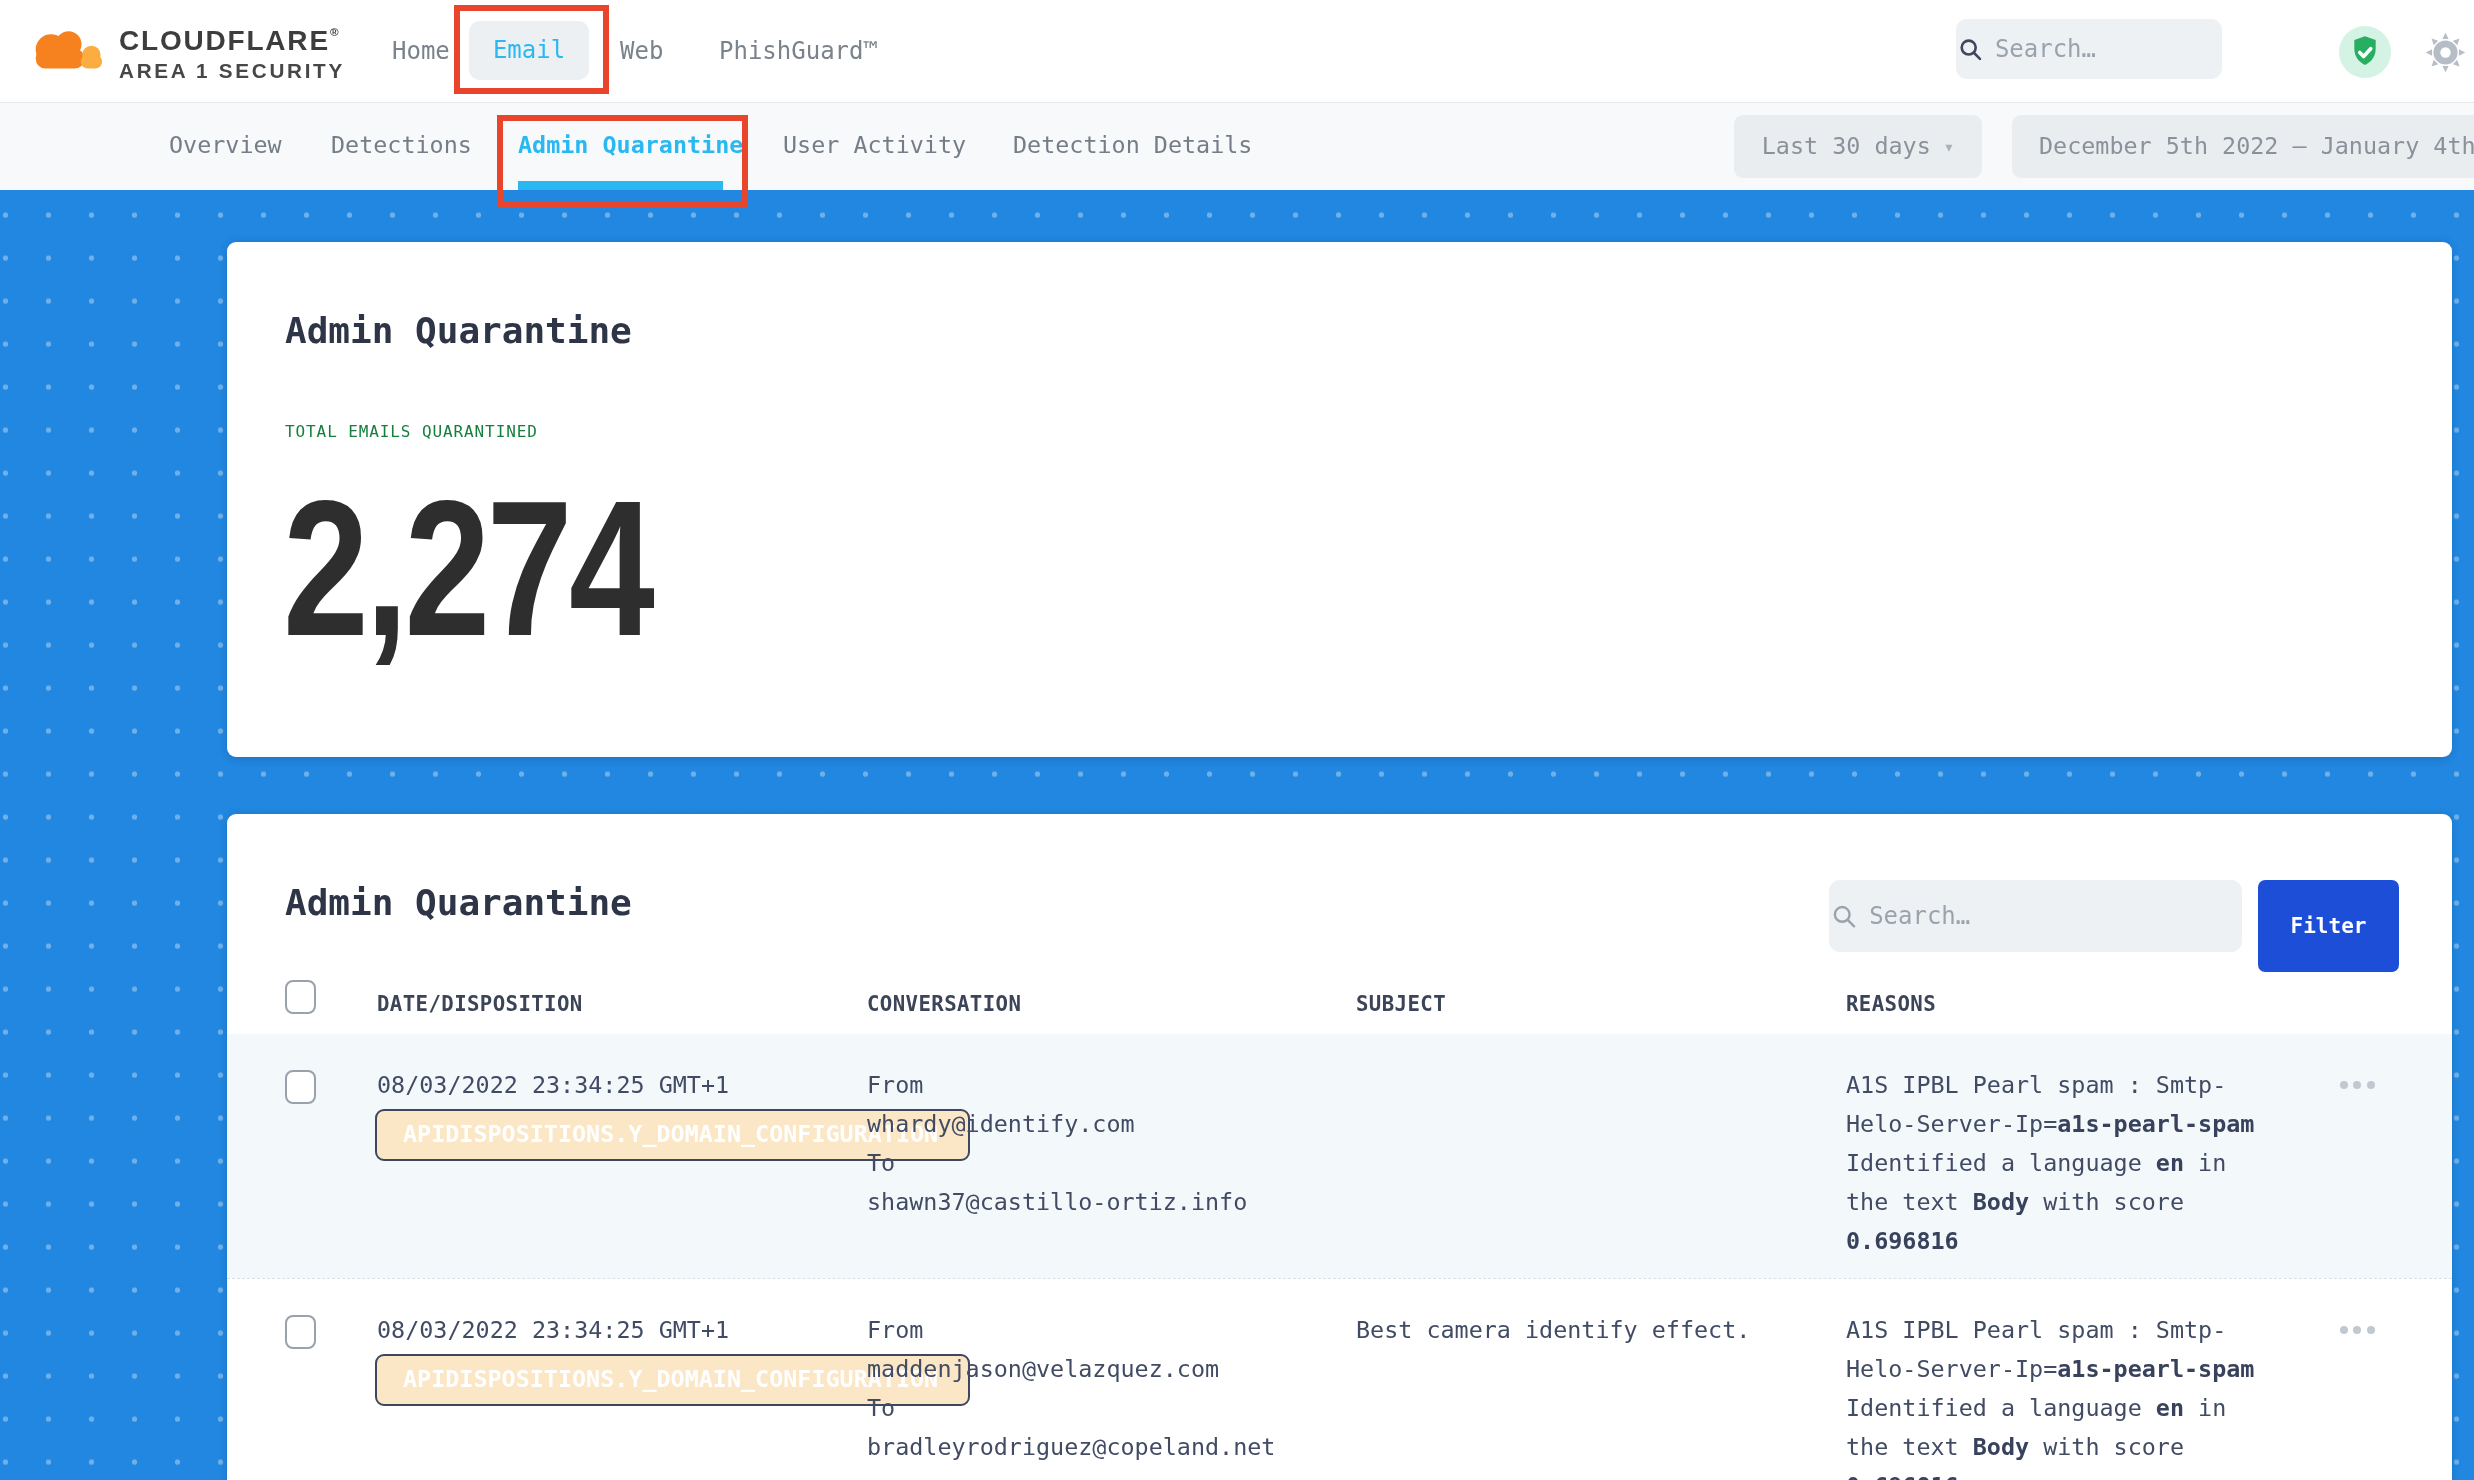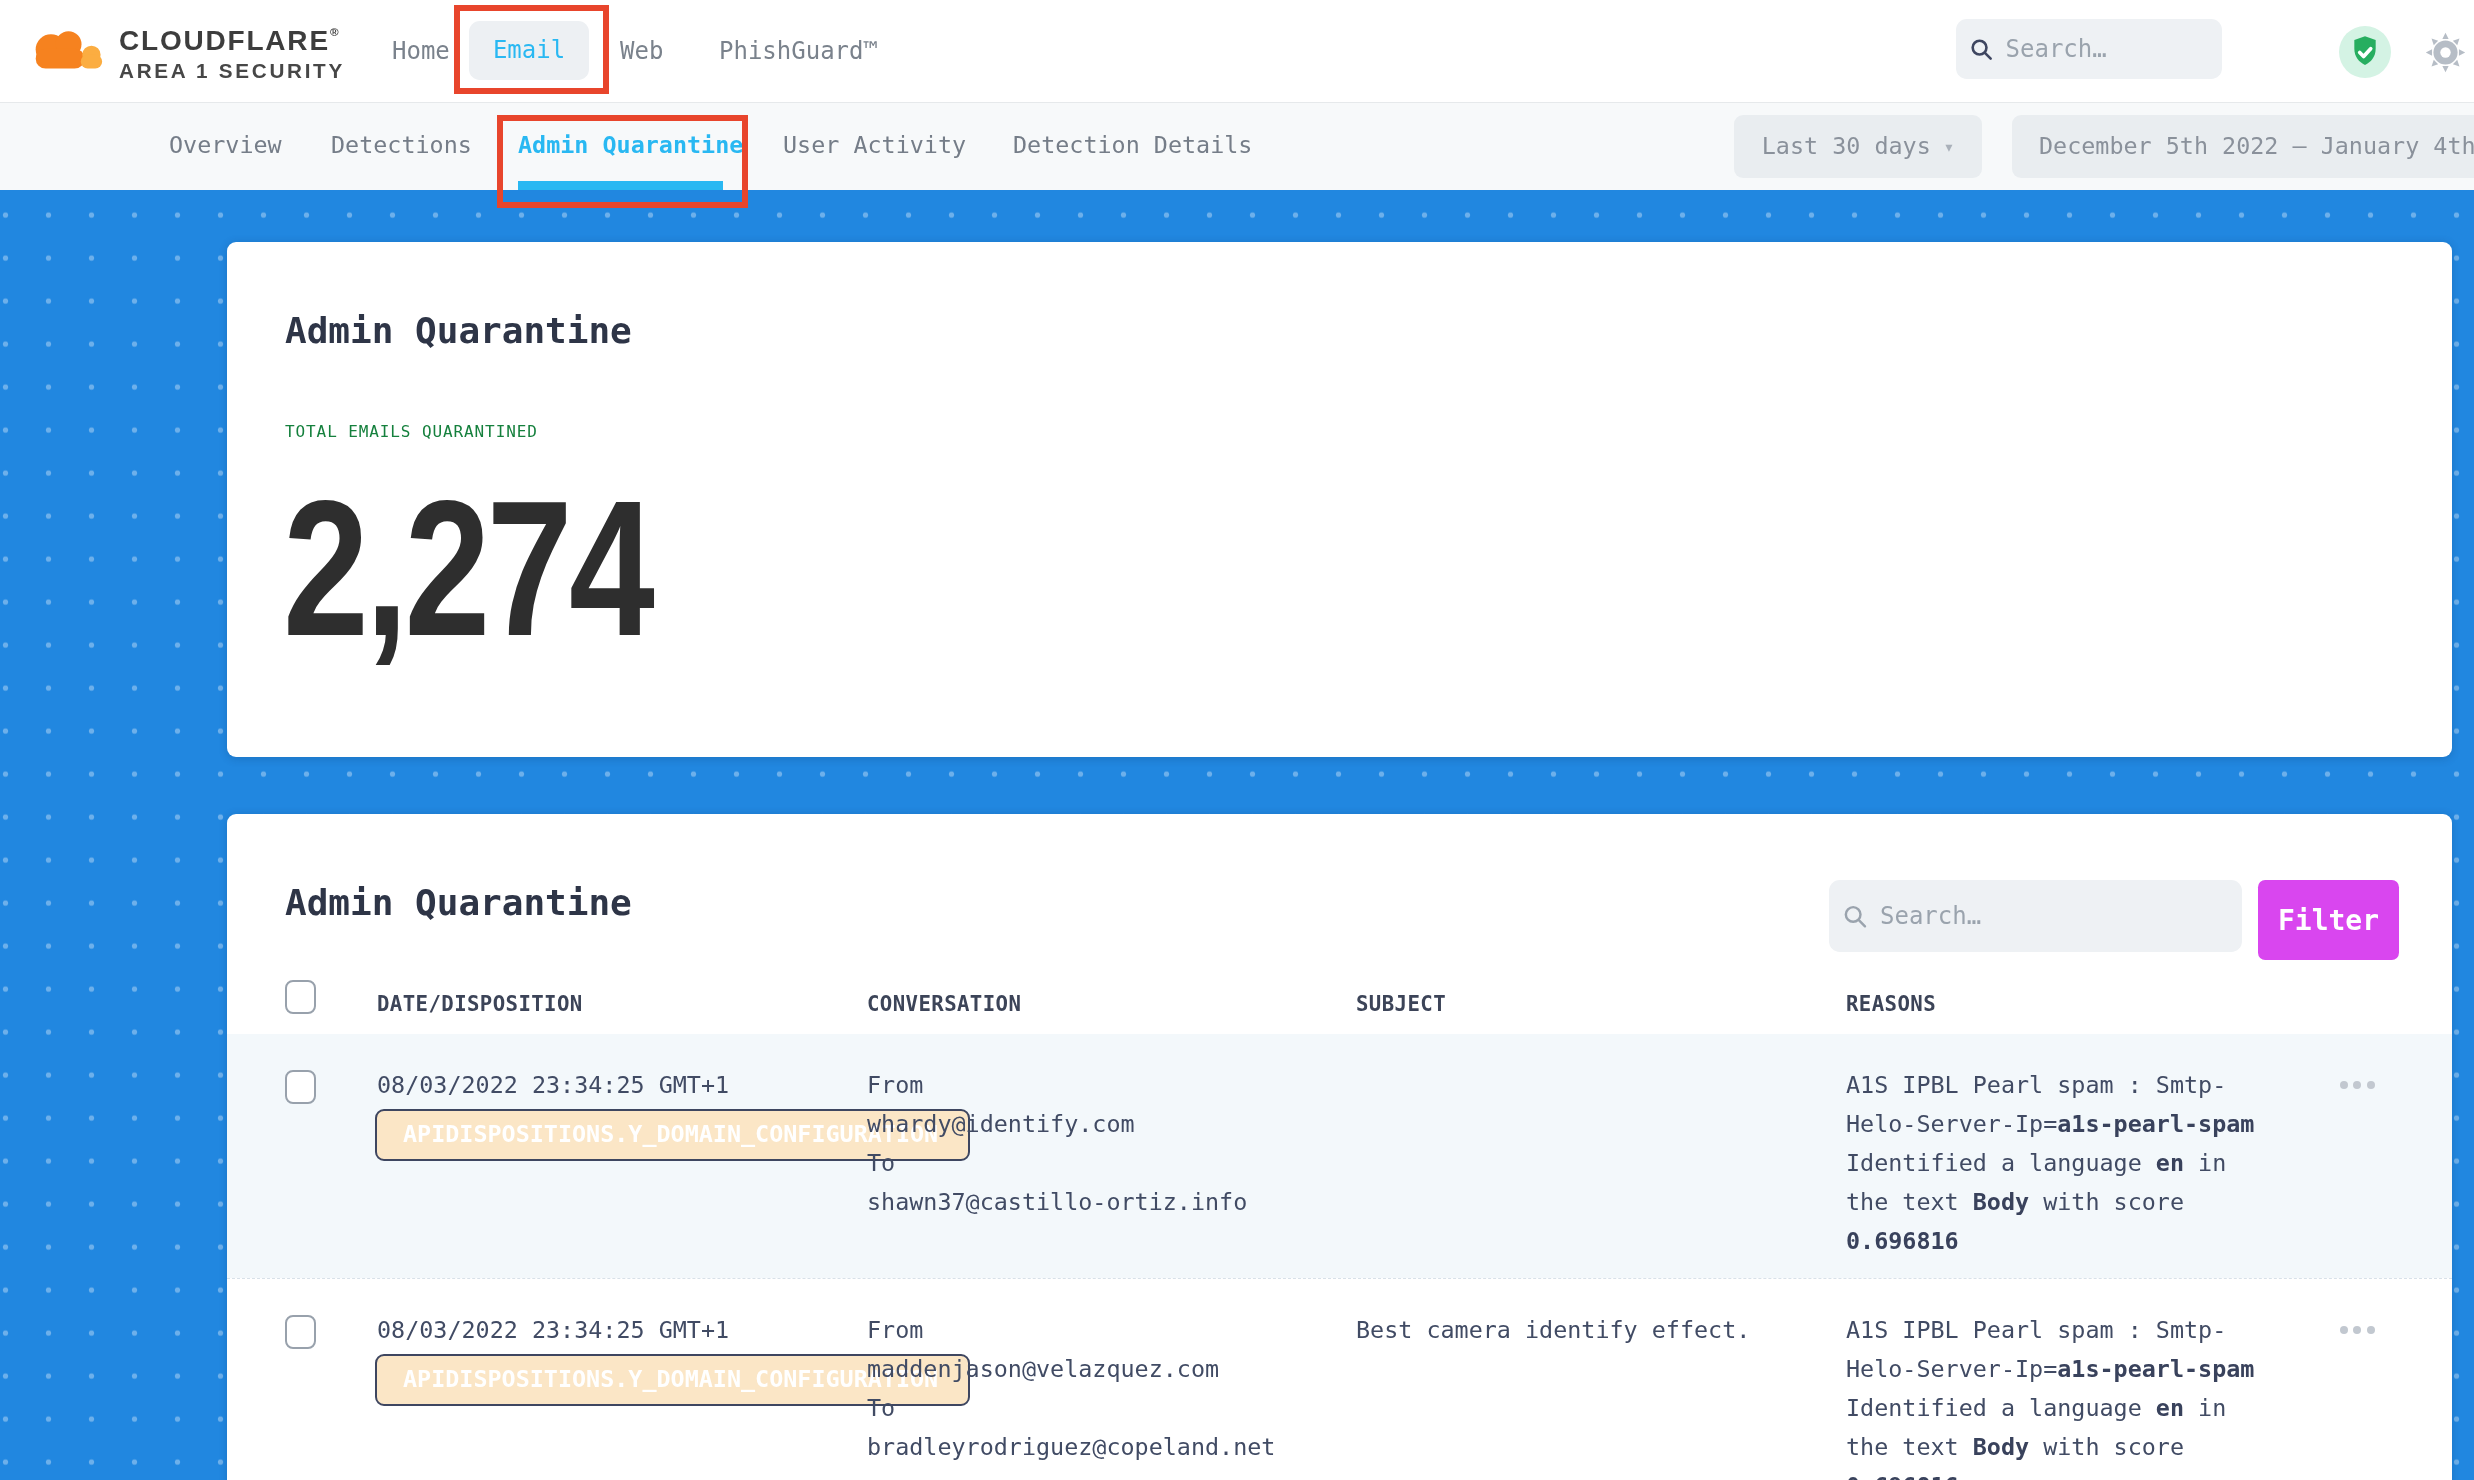--- a/index.html
+++ b/index.html
@@ -8,21 +8,21 @@
   #stage{position:relative;width:2475px;height:1480px;overflow:hidden;background:#fff}
 
   
   .topbar{position:absolute;top:0;left:0;right:0;height:103px;background:#fff;border-bottom:1.8px solid #e6e9eb;z-index:5}
   .logo{position:absolute;left:25px;top:14.4px;width:84px;height:74px}
   .brand-name{position:absolute;left:119px;top:25px;font-family:"Liberation Sans",sans-serif;font-size:28px;font-weight:bold;letter-spacing:1.8px;color:#3d3d3d}
   .brand-mark{font-size:11.7px;vertical-align:top}
   .brand-tagline{position:absolute;left:119px;top:59px;font-family:"Liberation Sans",sans-serif;font-size:20.7px;font-weight:bold;letter-spacing:2.7px;color:#474747}
   .topnav-item{position:absolute;top:37px;font-size:24px;color:#7a828c;cursor:pointer}
   .topnav-pill{position:absolute;left:469px;top:20.7px;width:120px;height:59px;background:#edf0f3;border-radius:10.8px;display:flex;align-items:center;justify-content:center;font-size:24px;font-weight:normal;color:#29b8f2;cursor:pointer}
-  .searchbox{position:absolute;display:flex;align-items:center;gap:12.6px;background:#eef1f4;border-radius:10.8px;padding:0 14px}
+  .searchbox{position:absolute;display:flex;align-items:center;gap:12.6px;background:#eef1f4;border-radius:10.8px;padding:0 3px}
   .searchbox.top{left:1956px;top:19px;width:266px;height:60px}
   .searchbox input{border:none;background:transparent;outline:none;font:inherit;font-size:24px;color:#6d7683;width:100%}
   .searchbox input::placeholder{color:#9aa3ad}
   .shield-badge{position:absolute;left:2339px;top:26px;width:52px;height:52px;cursor:pointer}
   .gear{position:absolute;left:2424px;top:30.5px;width:43px;height:43px;cursor:pointer}
 
   
   .subnav{position:absolute;top:103px;left:0;right:0;height:87px;background:#f7f9fa;z-index:4}
   .subnav-item{position:absolute;top:28px;font-size:23.4px;color:#757d88;cursor:pointer}
   .subnav-item.active{color:#29b8f2;font-weight:bold}
@@ -45,22 +45,22 @@
   .card.summary{top:52px;height:515px}
   .card.table{top:624px;height:1078px}
 
   .card-title{position:absolute;left:58px;top:68px;font-size:36px;font-weight:bold;color:#2e3547}
   .metric-label{position:absolute;left:58px;top:180px;font-size:16px;color:#15803d;letter-spacing:0.9px}
   .metric-value{position:absolute;left:56px;top:223px;font-family:"Liberation Sans","DejaVu Sans",sans-serif;
     font-size:193px;line-height:207px;font-weight:bold;color:#2e2e2e;transform:scaleX(.8);transform-origin:0 0;letter-spacing:-4.5px}
 
   
   .searchbox.tbl{left:1602px;top:66px;width:413px;height:72px}
-  .filter-btn{position:absolute;left:2031px;top:66px;width:141px;height:80px;background:#d946ef;border:none;border-radius:7.2px;
-    font:inherit;font-size:28px;font-weight:bold;color:#fff;cursor:pointer}
+  .filter-btn{position:absolute;left:2031px;top:66px;width:141px;height:92px;background:#1d4ed8;border:none;border-radius:7.2px;
+    font:inherit;font-size:21px;font-weight:bold;color:#fff;cursor:pointer}
 
   
   .thead-label{position:absolute;top:178px;font-size:20.7px;font-weight:bold;color:#3c4458;letter-spacing:0.4px}
   .checkbox{display:block;width:30.5px;height:34px;border:2.7px solid #98a1ac;border-radius:8px;background:#fff;cursor:pointer}
   .thead-check{position:absolute;left:58px;top:166px}
 
   
   .rows{position:absolute;top:220px;left:0;width:100%}
   .row{position:relative;height:244px;background:#fff}
   .row.alt{background:#f3f8fb}

